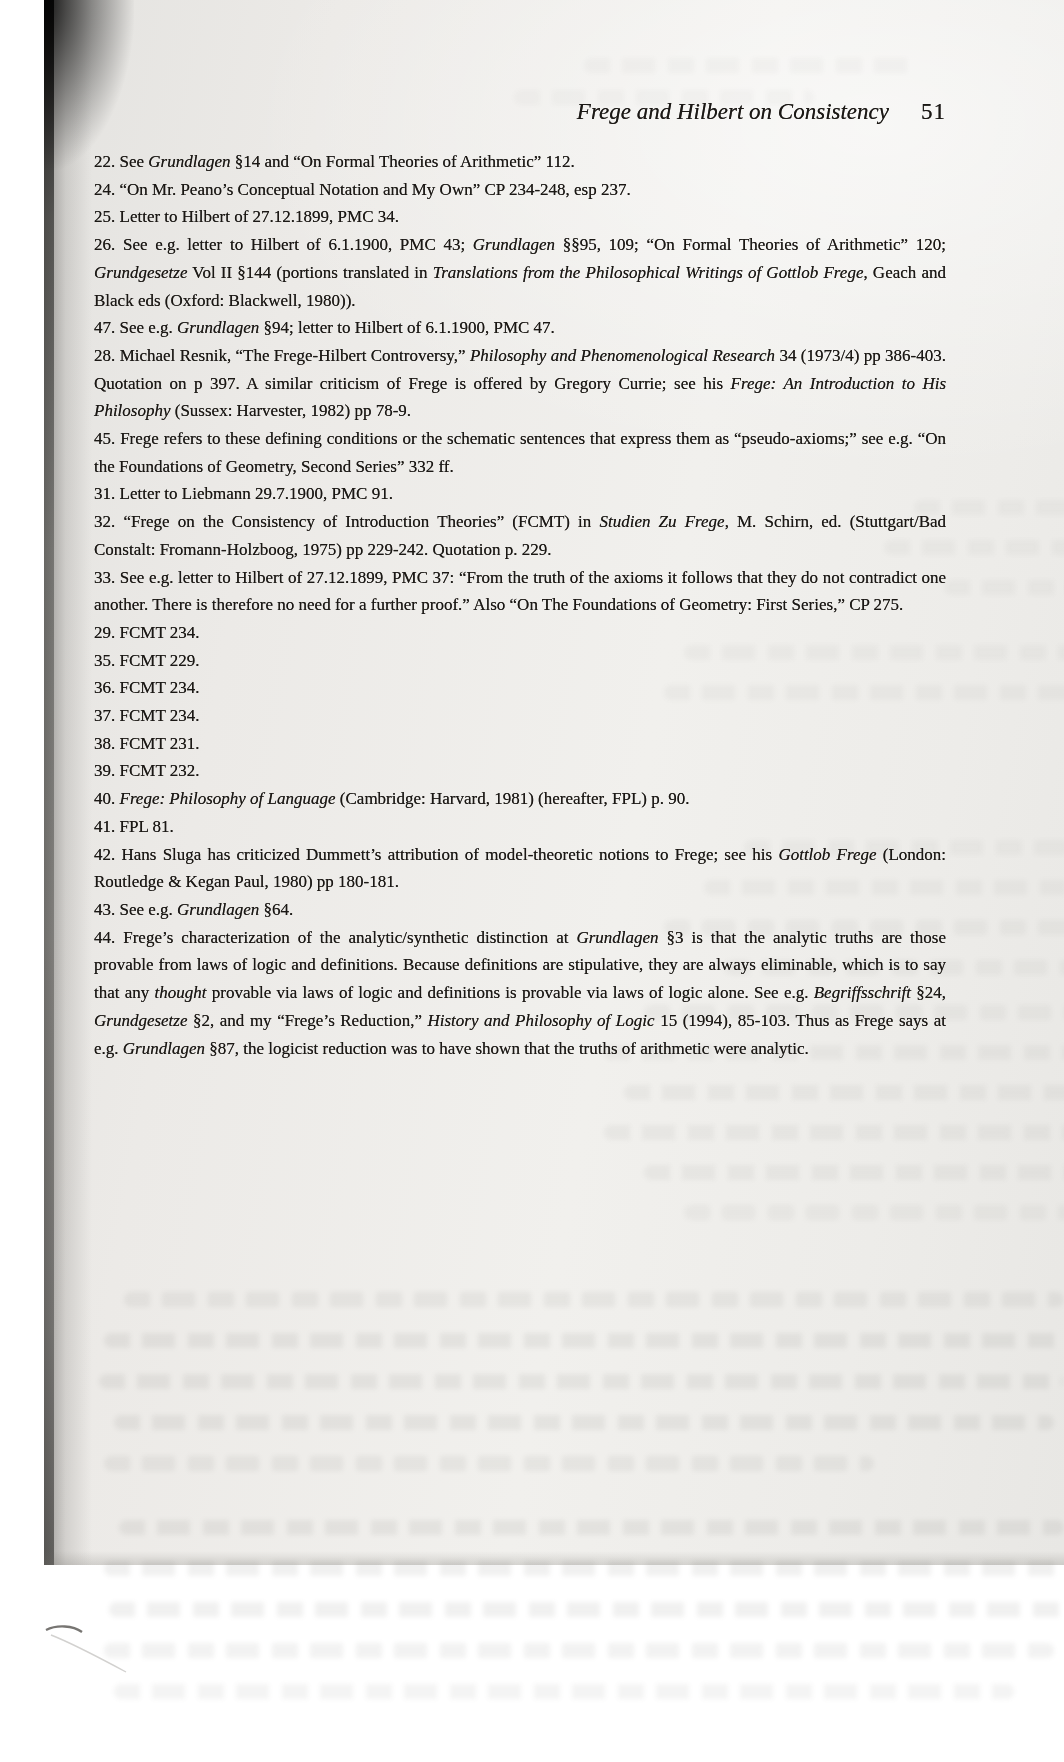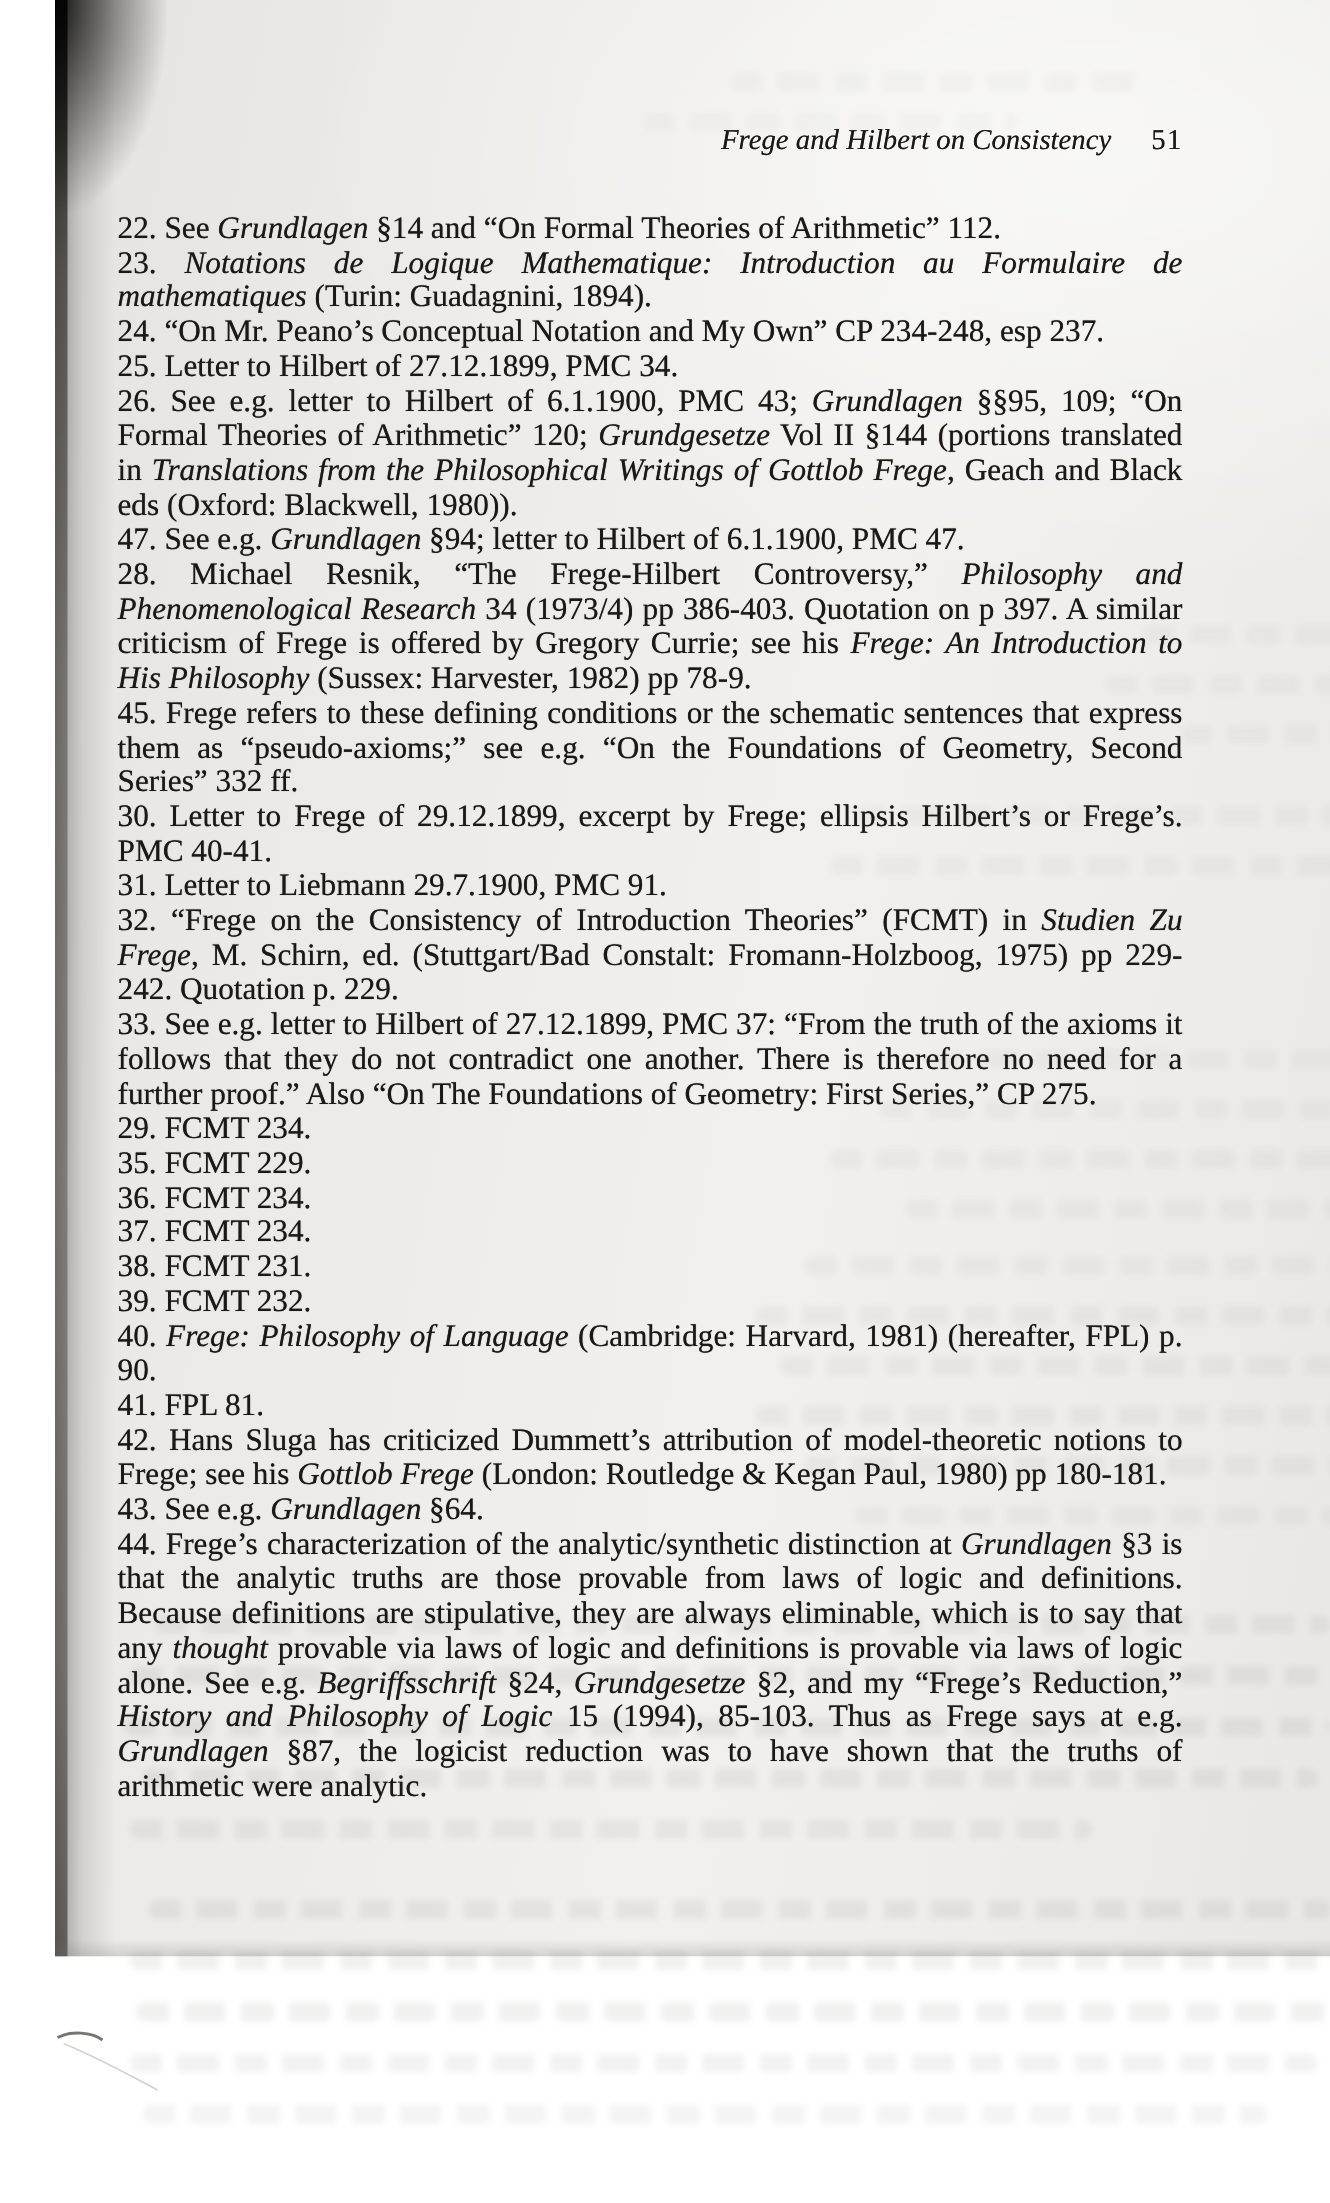--- a/index.html
+++ b/index.html
@@ -53,22 +53,22 @@
   .print { position: absolute; inset: 0; z-index: 2; color: #1b1815; }
   .running-header {
     position: absolute; top: 97px; left: 50px; width: 852px;
     text-align: right; font-size: 23px; line-height: 30px;
     text-shadow: 0 0 0.5px rgba(27,24,21,0.8);
     white-space: nowrap;
   }
   .running-header .title { font-style: italic; }
   .running-header .pagenum { font-style: normal; margin-left: 32px; letter-spacing: 1px; }
   .notes {
-    position: absolute; top: 169px; left: 50px; width: 852px;
-    font-size: 25px; line-height: 27.7px;
+    position: absolute; top: 148px; left: 50px; width: 852px;
+    font-size: 17px; line-height: 27.7px;
     text-align: justify;
     text-shadow: 0 0 0.55px rgba(27,24,21,0.78);
   }
   .notes p.note { margin: 0; padding: 0; }
   .notes .it { font-style: italic; }
   .pencil { position: absolute; left: 0; top: 1598px; z-index: 3; }
 </style>
 </head>
 <body>
 
@@ -103,28 +103,26 @@
       <div class="ghost-line" style="left: 60px; top: 1643px; width: 950px; opacity: 0.09;"></div>
       <div class="ghost-line" style="left: 70px; top: 1684px; width: 900px; opacity: 0.08;"></div>
     </div>
 
   <div class="print">
     <div class="running-header">
       <span class="title">Frege and Hilbert on Consistency</span><span class="pagenum">51</span>
     </div>
     <div class="notes">
         <p class="note"><span>22. </span><span>See </span><span class="it">Grundlagen</span><span> §14 and “On Formal Theories of Arithmetic” 112.</span></p>
-        <p class="note"><span>23. </span><span class="it">Notations de Logique Mathematique: Introduction au Formulaire de mathematiques</span><span> (Turin: Guadagnini, 1894).</span></p>
         <p class="note"><span>24. </span><span>“On Mr. Peano’s Conceptual Notation and My Own” CP 234-248, esp 237.</span></p>
         <p class="note"><span>25. </span><span>Letter to Hilbert of 27.12.1899, PMC 34.</span></p>
         <p class="note"><span>26. </span><span>See e.g. letter to Hilbert of 6.1.1900, PMC 43; </span><span class="it">Grundlagen</span><span> §§95, 109; “On Formal Theories of Arithmetic” 120; </span><span class="it">Grundgesetze</span><span> Vol II §144 (portions translated in </span><span class="it">Translations from the Philosophical Writings of Gottlob Frege</span><span>, Geach and Black eds (Oxford: Blackwell, 1980)).</span></p>
         <p class="note"><span>47. </span><span>See e.g. </span><span class="it">Grundlagen</span><span> §94; letter to Hilbert of 6.1.1900, PMC 47.</span></p>
         <p class="note"><span>28. </span><span>Michael Resnik, “The Frege-Hilbert Controversy,” </span><span class="it">Philosophy and Phenomenological Research</span><span> 34 (1973/4) pp 386-403. Quotation on p 397. A similar criticism of Frege is offered by Gregory Currie; see his </span><span class="it">Frege: An Introduction to His Philosophy</span><span> (Sussex: Harvester, 1982) pp 78-9.</span></p>
         <p class="note"><span>45. </span><span>Frege refers to these defining conditions or the schematic sentences that express them as “pseudo-axioms;” see e.g. “On the Foundations of Geometry, Second Series” 332 ff.</span></p>
-        <p class="note"><span>30. </span><span>Letter to Frege of 29.12.1899, excerpt by Frege; ellipsis Hilbert’s or Frege’s. PMC 40-41.</span></p>
         <p class="note"><span>31. </span><span>Letter to Liebmann 29.7.1900, PMC 91.</span></p>
         <p class="note"><span>32. </span><span>“Frege on the Consistency of Introduction Theories” (FCMT) in </span><span class="it">Studien Zu Frege</span><span>, M. Schirn, ed. (Stuttgart/Bad Constalt: Fromann-Holzboog, 1975) pp 229-242. Quotation p. 229.</span></p>
         <p class="note"><span>33. </span><span>See e.g. letter to Hilbert of 27.12.1899, PMC 37: “From the truth of the axioms it follows that they do not contradict one another. There is therefore no need for a further proof.” Also “On The Foundations of Geometry: First Series,” CP 275.</span></p>
         <p class="note"><span>29. </span><span>FCMT 234.</span></p>
         <p class="note"><span>35. </span><span>FCMT 229.</span></p>
         <p class="note"><span>36. </span><span>FCMT 234.</span></p>
         <p class="note"><span>37. </span><span>FCMT 234.</span></p>
         <p class="note"><span>38. </span><span>FCMT 231.</span></p>
         <p class="note"><span>39. </span><span>FCMT 232.</span></p>
         <p class="note"><span>40. </span><span class="it">Frege: Philosophy of Language</span><span> (Cambridge: Harvard, 1981) (hereafter, FPL) p. 90.</span></p>

